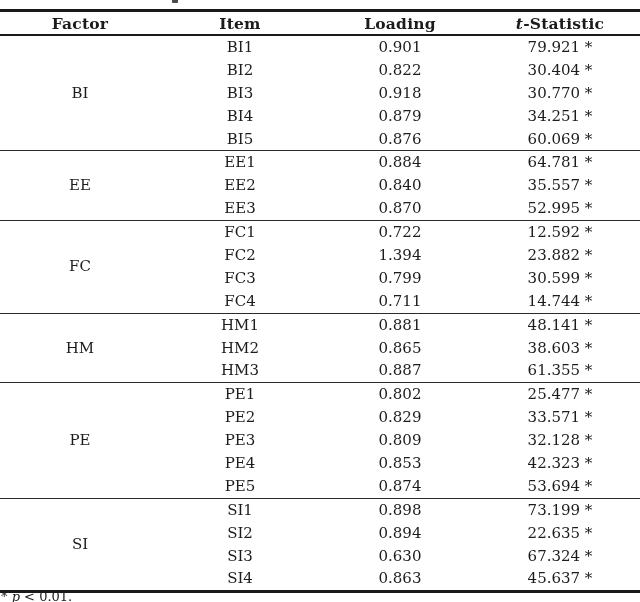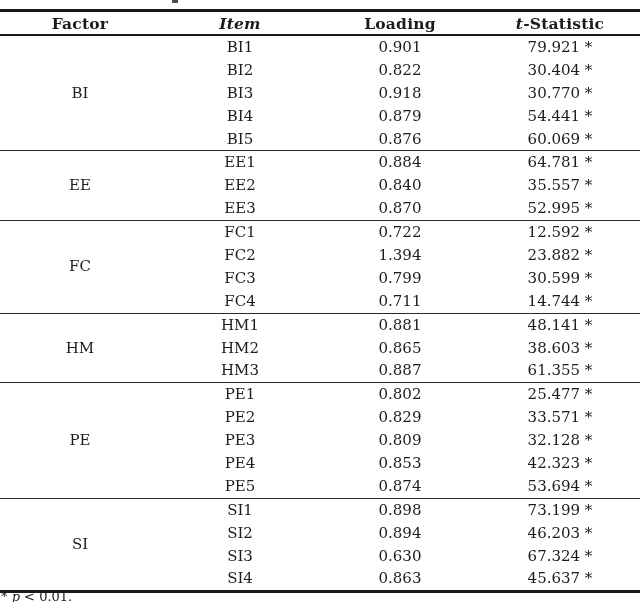--- a/index.html
+++ b/index.html
@@ -75,21 +75,21 @@
 </style>
 </head>
 <body>
 
 <div class="caption-fragment"></div>
 
 <table class="factor-table">
   <thead>
     <tr id="header-row">
         <th style="width: 25%;">Factor</th>
-        <th style="width: 25%; font-style: italic;">Item</th>
+        <th style="width: 25%;">Item</th>
         <th style="width: 25%;">Loading</th>
         <th style="width: 25%;"><i>t</i>-Statistic</th>
       </tr>
   </thead>
 
 <tbody class="factor-group">
       <tr>
         <td class="factor-cell" rowspan="5">BI</td>
         <td>BI1</td>
         <td>0.901</td>
@@ -101,21 +101,21 @@
         <td>30.404 *</td>
       </tr>
       <tr>
         <td>BI3</td>
         <td>0.918</td>
         <td>30.770 *</td>
       </tr>
       <tr>
         <td>BI4</td>
         <td>0.879</td>
-        <td>54.441 *</td>
+        <td>34.251 *</td>
       </tr>
       <tr>
         <td>BI5</td>
         <td>0.876</td>
         <td>60.069 *</td>
       </tr>
     </tbody>
     <tbody class="factor-group">
       <tr>
         <td class="factor-cell" rowspan="3">EE</td>
@@ -206,21 +206,21 @@
     <tbody class="factor-group">
       <tr>
         <td class="factor-cell" rowspan="4">SI</td>
         <td>SI1</td>
         <td>0.898</td>
         <td>73.199 *</td>
       </tr>
       <tr>
         <td>SI2</td>
         <td>0.894</td>
-        <td>46.203 *</td>
+        <td>22.635 *</td>
       </tr>
       <tr>
         <td>SI3</td>
         <td>0.630</td>
         <td>67.324 *</td>
       </tr>
       <tr>
         <td>SI4</td>
         <td>0.863</td>
         <td>45.637 *</td>

